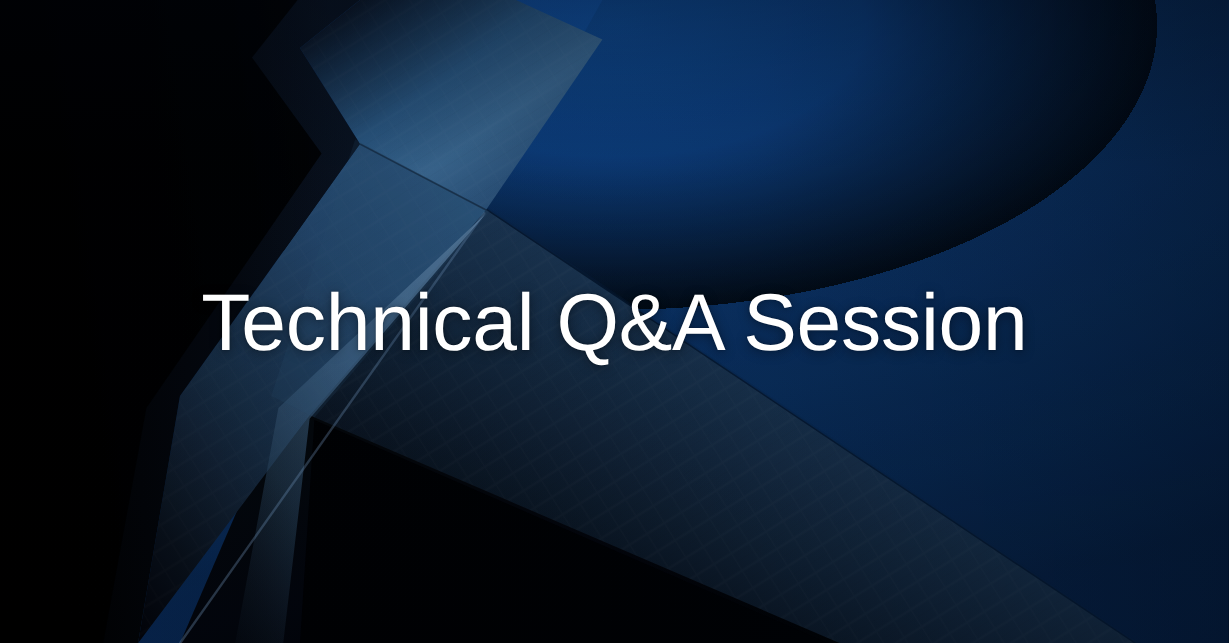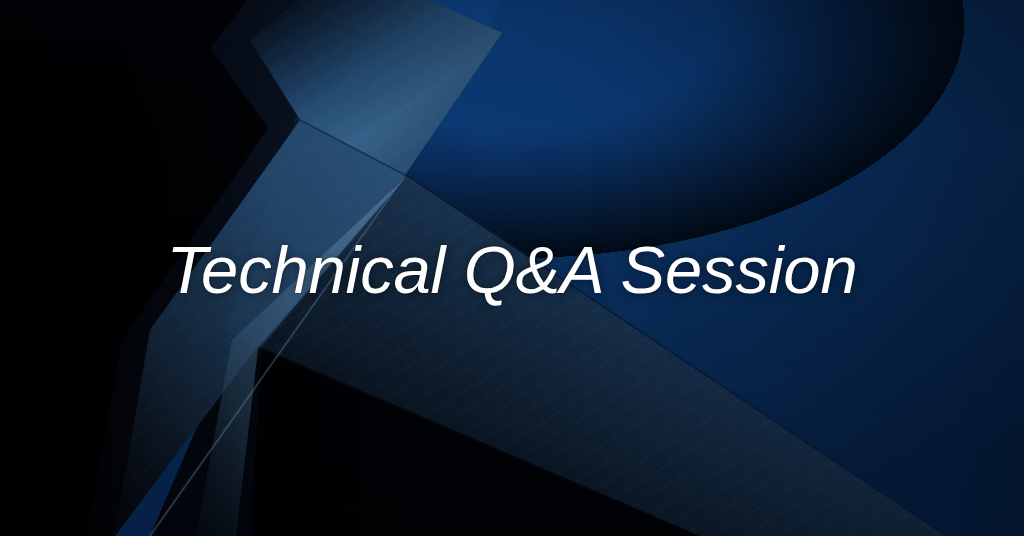--- a/index.html
+++ b/index.html
@@ -43,21 +43,20 @@
     font-weight: 400;
     line-height: 1.05;
     color: #ffffff;
     letter-spacing: -0.2px;
     text-align: center;
     white-space: nowrap;
     text-shadow: 0 1px 10px rgba(0,0,0,0.42), 0 0 2px rgba(0,0,0,0.30);
     margin: 0;
     padding: 0;
     transform: translateY(2px);
-    font-style: italic;
   }
 </style>
 </head>
 <body>
 
 <div id="slide">
 
   <div class="layer">
     <svg id="bg-svg" viewBox="0 0 1024 536" width="1024" height="536" preserveAspectRatio="none">
       <defs>

